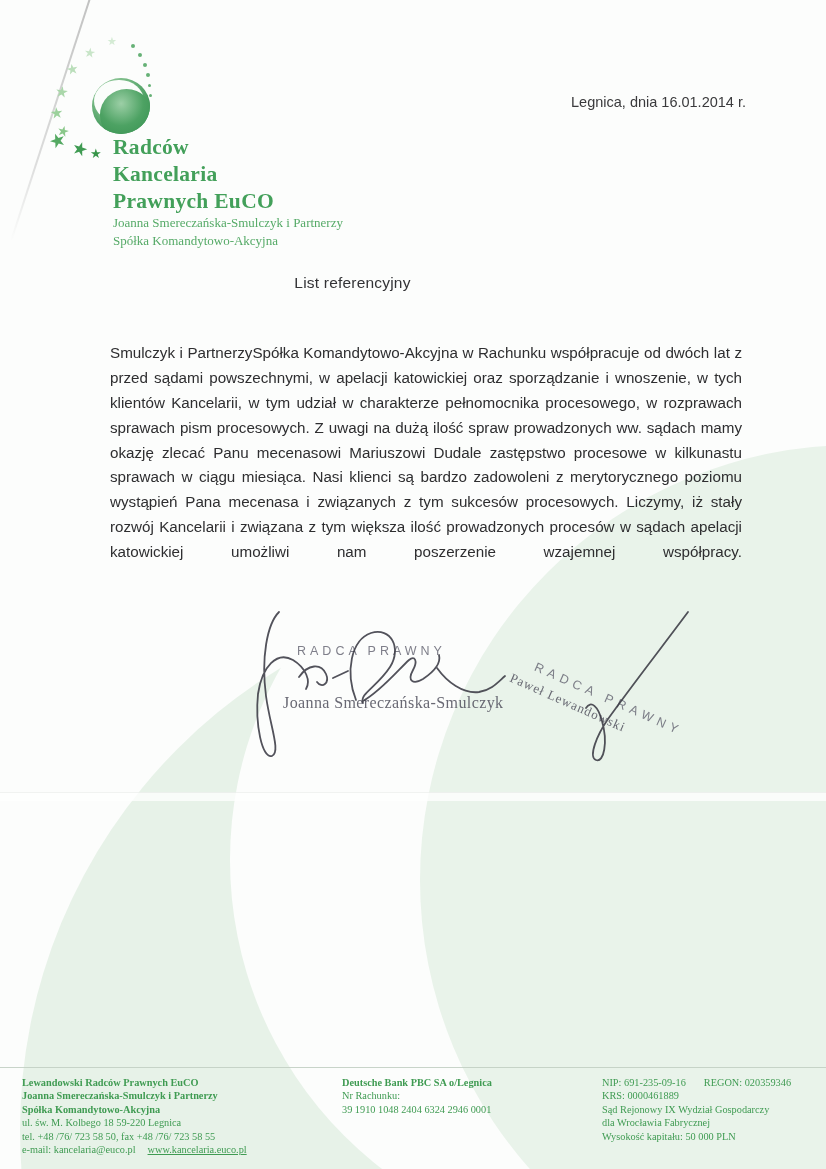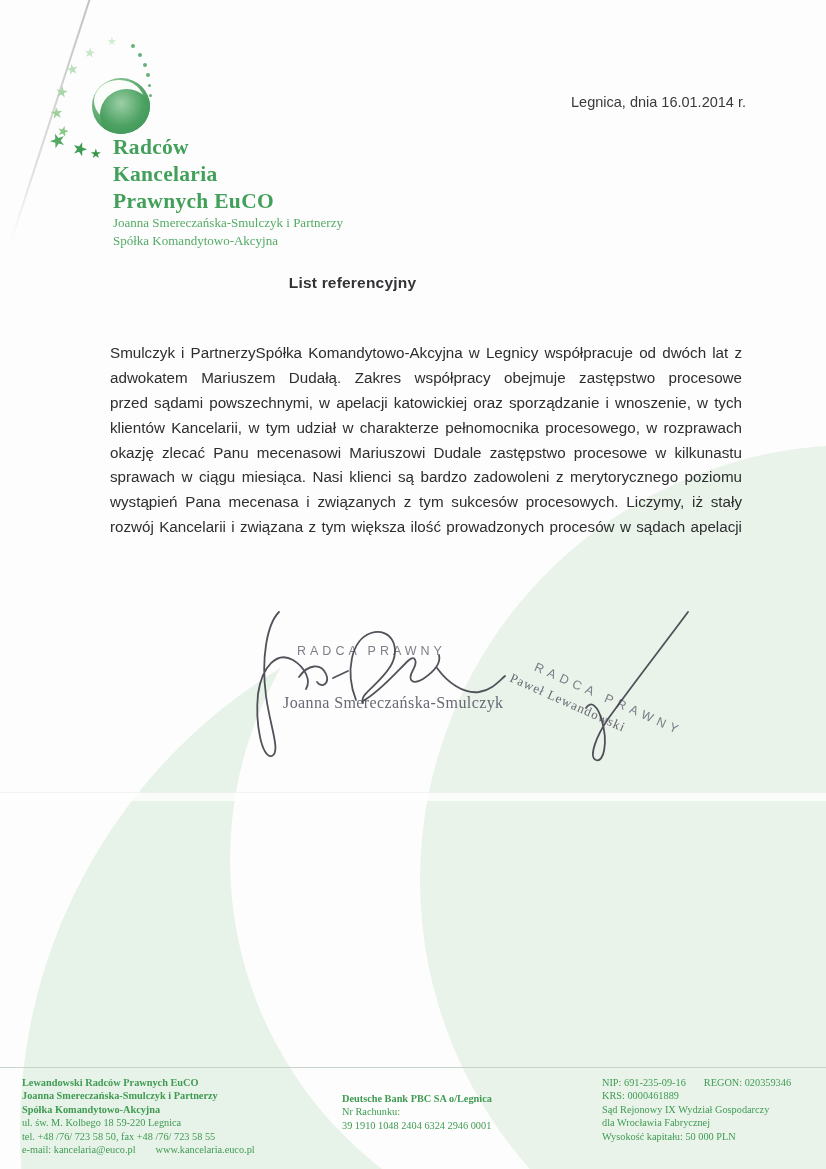--- a/index.html
+++ b/index.html
@@ -26,21 +26,21 @@
   .globe .cres-c{position:absolute;left:14%;top:20%;width:92%;height:92%;border-radius:50%;
     background:radial-gradient(circle at 40% 28%, #9ccfa6 0%, #4da263 45%, #2f8a49 100%);}
   .brand-name{position:absolute;left:113px;top:134px;font-family:"Liberation Serif",serif;
     font-weight:bold;font-size:21.5px;line-height:27px;color:#43a05a;letter-spacing:.3px;}
   .brand-sub{position:absolute;left:113px;top:214px;font-family:"Liberation Serif",serif;
     font-size:13px;line-height:17.5px;color:#55aa67;}
 
   
   .date-line{position:absolute;top:94px;right:80px;font-size:14.5px;color:#3a3a3c;}
   .doc-title{position:absolute;left:0;top:274px;width:705px;text-align:center;
-    font-weight:bold;font-size:15.5px;color:#333336;letter-spacing:.2px;}
+    font-weight:normal;font-size:15.5px;color:#333336;letter-spacing:.2px;}
   .body-block{position:absolute;left:110px;top:341px;width:632px;color:#2e2e30;
     font-size:15.2px;}
   .bline{height:24.9px;line-height:24.9px;text-align:justify;text-align-last:justify;
     white-space:nowrap;overflow:visible;}
 
   
   .sig-svg{position:absolute;left:0;top:0;}
   .stamp-title-left{position:absolute;left:297px;top:644px;font-size:12.5px;letter-spacing:4px;
     color:rgba(104,104,118,.85);}
   .stamp-name-left{position:absolute;left:283px;top:694px;font-family:"Liberation Serif",serif;
@@ -50,24 +50,24 @@
   .stamp-right .t{font-size:12.5px;letter-spacing:5px;color:rgba(104,104,118,.85);}
   .stamp-right .n{font-family:"Liberation Serif",serif;font-size:13px;letter-spacing:1px;
     color:rgba(88,88,100,.9);margin-top:5px;margin-left:-18px;}
 
   
   .footer-rule{position:absolute;left:0;top:1067px;width:826px;height:1px;background:#c2cfc3;opacity:.9;}
   .fcol{position:absolute;top:1076px;font-family:"Liberation Serif",serif;font-size:10.3px;
     line-height:13.4px;color:#3f9b52;}
   .fcol .b{font-weight:bold;}
   .fcol1{left:22px;}
-  .fcol2{left:342px;margin-top:16px;}
+  .fcol2{left:342px;}
   .fcol3{left:602px;}
   .gap-l{margin-left:18px;}
-  .gap-s{margin-left:20px;}
+  .gap-s{margin-left:12px;text-decoration:underline;}
 </style>
 </head>
 <body>
 
 <div class="page">
 
   <div class="wm wm-g"></div>
   <div class="wm wm-w"></div>
   <div class="wm wm-v"></div>
   <div class="scan-streak"></div>
@@ -103,28 +103,29 @@
   <div class="brand-sub">
     <div>Joanna Smereczańska-Smulczyk i Partnerzy</div>
     <div>Spółka Komandytowo-Akcyjna</div>
   </div>
 
   <div class="date-line">Legnica, dnia 16.01.2014 r.</div>
 
   <div class="doc-title">List referencyjny</div>
 
   <div class="body-block">
-    <div class="bline">Smulczyk i PartnerzySpółka Komandytowo-Akcyjna w Legnicy współpracuje od dwóch lat z</div>
-    <div class="bline">adwokatem Mariuszem Dudałą. Zakres współpracy obejmuje zastępstwo procesowe</div>
+    <div class="bline">Smulczyk i PartnerzySpółka Komandytowo-Akcyjna w Rachunku współpracuje od dwóch lat z</div>
     <div class="bline">przed sądami powszechnymi, w apelacji katowickiej oraz sporządzanie i wnoszenie, w tych</div>
     <div class="bline">klientów Kancelarii, w tym udział w charakterze pełnomocnika procesowego, w rozprawach</div>
+    <div class="bline">sprawach pism procesowych. Z uwagi na dużą ilość spraw prowadzonych ww. sądach mamy</div>
     <div class="bline">okazję zlecać Panu mecenasowi Mariuszowi Dudale zastępstwo procesowe w kilkunastu</div>
     <div class="bline">sprawach w ciągu miesiąca. Nasi klienci są bardzo zadowoleni z merytorycznego poziomu</div>
     <div class="bline">wystąpień Pana mecenasa i związanych z tym sukcesów procesowych. Liczymy, iż stały</div>
     <div class="bline">rozwój Kancelarii i związana z tym większa ilość prowadzonych procesów w sądach apelacji</div>
+    <div class="bline">katowickiej umożliwi nam poszerzenie wzajemnej współpracy.</div>
   </div>
 
   <div class="stamp-title-left">RADCA PRAWNY</div>
   <div class="stamp-name-left">Joanna Smereczańska-Smulczyk</div>
   <div class="stamp-right">
     <div class="t">RADCA PRAWNY</div>
     <div class="n">Paweł Lewandowski</div>
   </div>
 
   <svg class="sig-svg" width="826" height="1169" viewBox="0 0 826 1169">

